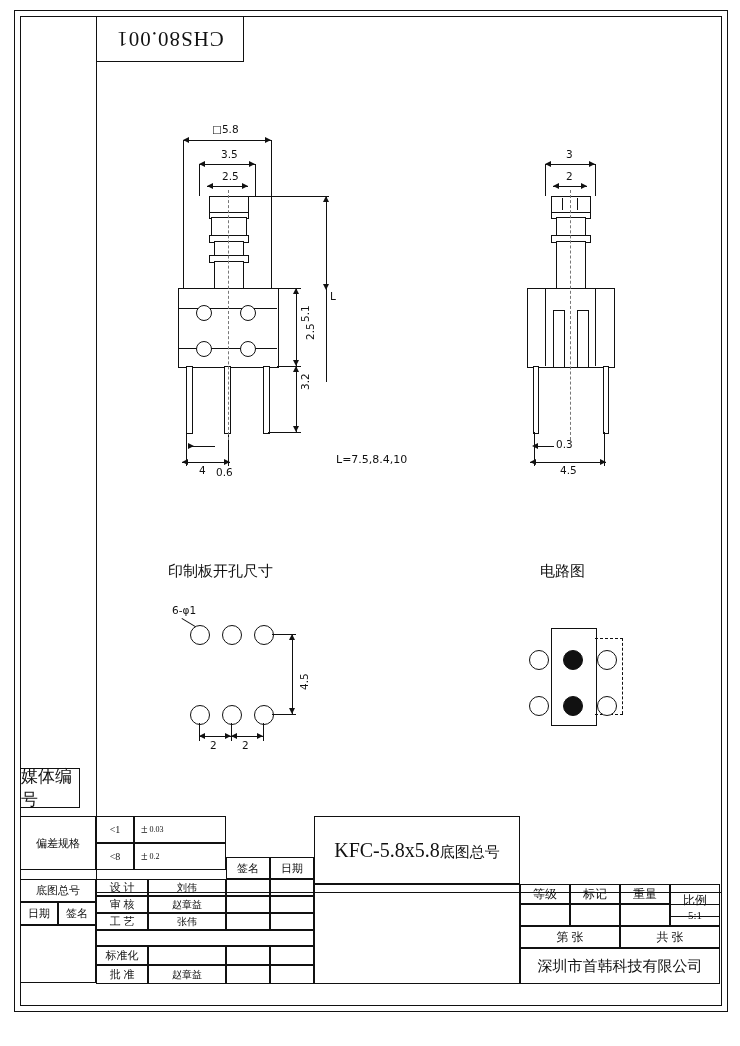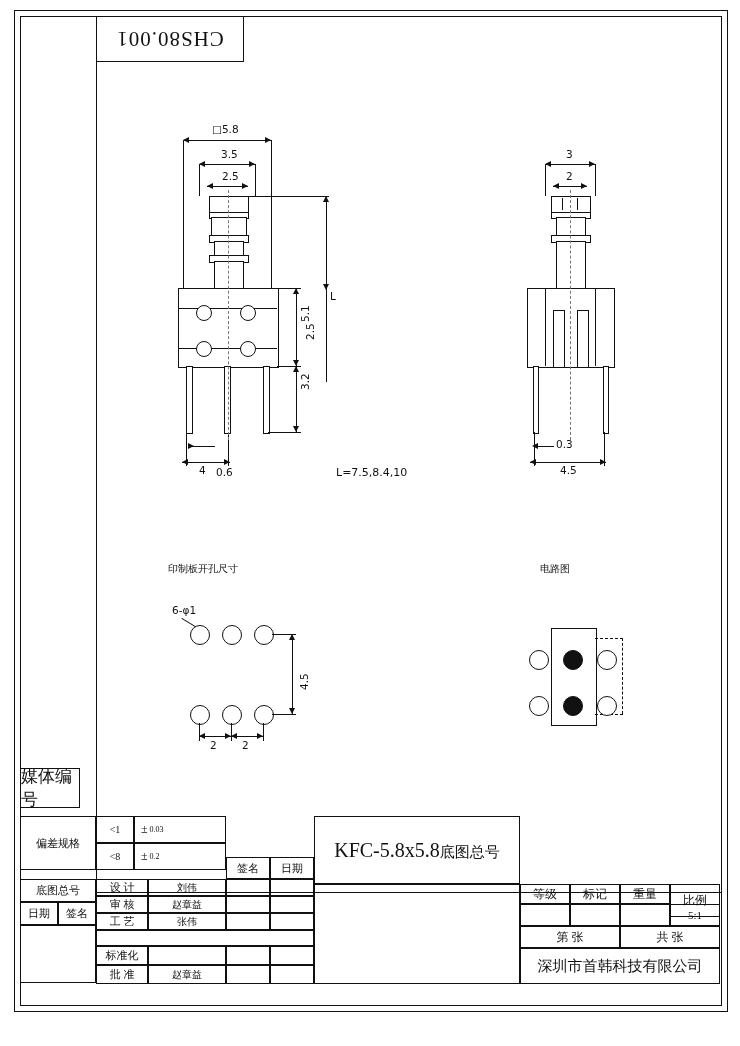--- a/index.html
+++ b/index.html
@@ -15,21 +15,21 @@
   #frame-inner{position:absolute;left:20px;top:16px;width:700px;height:988px;border:1px solid #111;}
 
   
   #draw-box{position:absolute;left:96px;top:16px;width:624px;height:876px;border-left:1px solid #111;border-bottom:1px solid #111;}
 
   
   #code-box{position:absolute;left:96px;top:16px;width:148px;height:46px;border-right:1px solid #111;border-bottom:1px solid #111;box-sizing:border-box;}
   #code-text{position:absolute;left:0;top:0;width:148px;height:46px;display:flex;align-items:center;justify-content:center;
              transform:rotate(180deg);font-size:21px;letter-spacing:1px;font-family:"Liberation Serif",serif;}
 
-  .cap{position:absolute;font-size:10px;font-family:"DejaVu Sans",sans-serif;}
+  .cap{position:absolute;font-size:15px;font-family:"DejaVu Sans",sans-serif;}
   .dim{position:absolute;font-size:10.5px;font-family:"DejaVu Sans",sans-serif;color:#111;white-space:nowrap;}
   .dim.rot{transform:rotate(-90deg);transform-origin:left top;}
 
   
   .body{position:absolute;background:#fff;border:1.2px solid #111;}
   .pin{position:absolute;background:#fff;border:1.2px solid #111;}
   .circ{position:absolute;border:1.2px solid #111;border-radius:50%;background:#fff;}
   .circ.filled{background:#111;}
   .dash{position:absolute;border-top:1.2px dashed #111;}
   .dashv{position:absolute;border-left:1.2px dashed #111;}
@@ -128,21 +128,21 @@
   <div class="dim" style="left:216px;top:438px;margin-top:28px;">0.6</div>
   <div class="exth" style="left:191px;top:446px;width:24px;"></div>
   <div class="arrowR" style="left:188px;top:443px;"></div>
   <div class="exth" style="left:182px;top:462px;width:48px;"></div>
   <div class="arrowL" style="left:182px;top:459px;"></div>
   <div class="arrowR" style="left:224px;top:459px;"></div>
   <div class="ext" style="left:186px;top:432px;height:34px;"></div>
   <div class="ext" style="left:228px;top:432px;height:34px;"></div>
   <div class="dim" style="left:199px;top:464px;">4</div>
 
-  <div class="dim" style="left:336px;top:466px;font-size:11px;">L=7.5,8.4,10</div>
+  <div class="dim" style="left:336px;top:453px;font-size:11px;">L=7.5,8.4,10</div>
 
   <div class="dim" style="left:566px;top:148px;">3</div>
   <div class="exth" style="left:545px;top:164px;width:50px;"></div>
   <div class="arrowL" style="left:545px;top:161px;"></div>
   <div class="arrowR" style="left:589px;top:161px;"></div>
   <div class="ext" style="left:545px;top:164px;height:32px;"></div>
   <div class="ext" style="left:595px;top:164px;height:32px;"></div>
 
   <div class="dim" style="left:566px;top:170px;">2</div>
   <div class="exth" style="left:553px;top:186px;width:34px;"></div>

